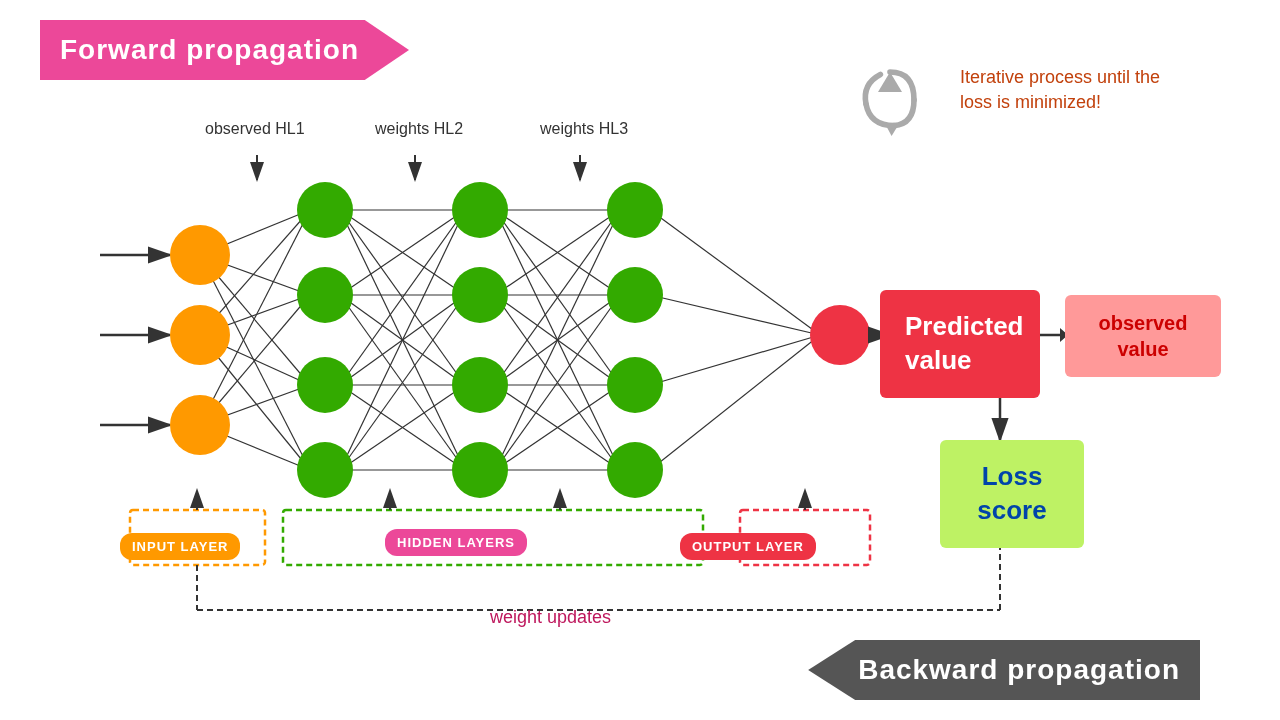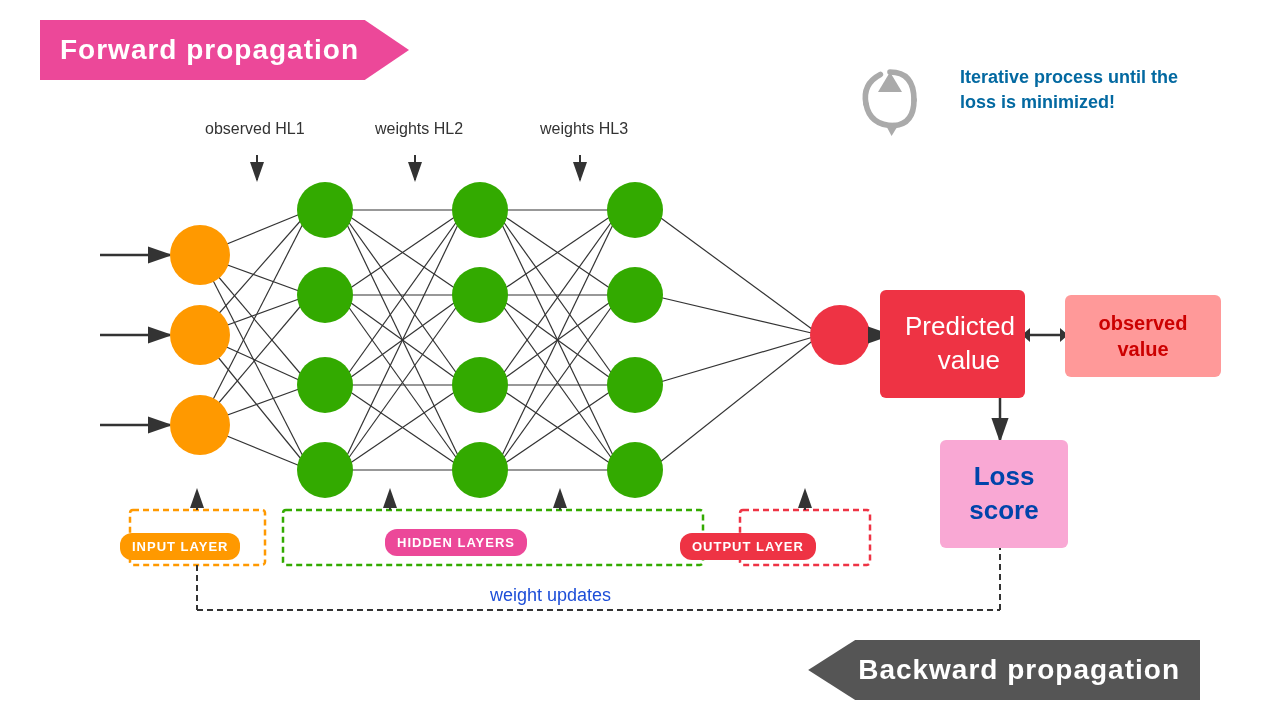--- a/index.html
+++ b/index.html
@@ -54,22 +54,22 @@
       top: 60px;
       right: 350px;
       width: 80px;
       height: 80px;
     }
     .iterative-text {
       position: absolute;
       top: 65px;
       right: 100px;
       font-size: 18px;
-      color: #0369a1;
-      font-weight: bold;
+      color: #c2410c;
+      font-weight: normal;
       line-height: 1.4;
       max-width: 220px;
     }
     
     .label-box {
       position: absolute;
       padding: 6px 12px;
       font-size: 13px;
       font-weight: bold;
       border-radius: 12px;
@@ -93,63 +93,63 @@
       bottom: 160px;
       left: 680px;
       text-align: right;
     }
     
     .predicted-box {
       position: absolute;
       background: #EE3344;
       color: white;
       font-size: 26px;
-      font-weight: normal;
+      font-weight: bold;
       padding: 20px 25px;
       border-radius: 6px;
-      text-align: right;
+      text-align: left;
       top: 290px;
       left: 880px;
-      width: 145px;
+      width: 160px;
       line-height: 1.3;
     }
     .observed-box {
       position: absolute;
       background: #FF9999;
       color: #cc0000;
       font-size: 20px;
       font-weight: bold;
       padding: 15px 20px;
       border-radius: 6px;
       text-align: center;
       top: 295px;
       left: 1065px;
       width: 156px;
       line-height: 1.3;
     }
     .loss-box {
       position: absolute;
-      background: #f9a8d4;
+      background: #bef264;
       color: #0044aa;
       font-size: 26px;
       font-weight: bold;
       padding: 20px 25px;
       border-radius: 6px;
       text-align: center;
       top: 440px;
       left: 940px;
-      width: 128px;
+      width: 144px;
       line-height: 1.3;
     }
     .weight-updates-text {
       position: absolute;
-      bottom: 114px;
+      bottom: 92px;
       left: 490px;
       font-size: 18px;
-      color: #1d4ed8;
+      color: #be185d;
     }
     .weights-hl1-text {
       position: absolute;
       top: 120px;
       left: 205px;
       font-size: 16px;
       color: #333;
     }
     .weights-hl2-text {
       position: absolute;

